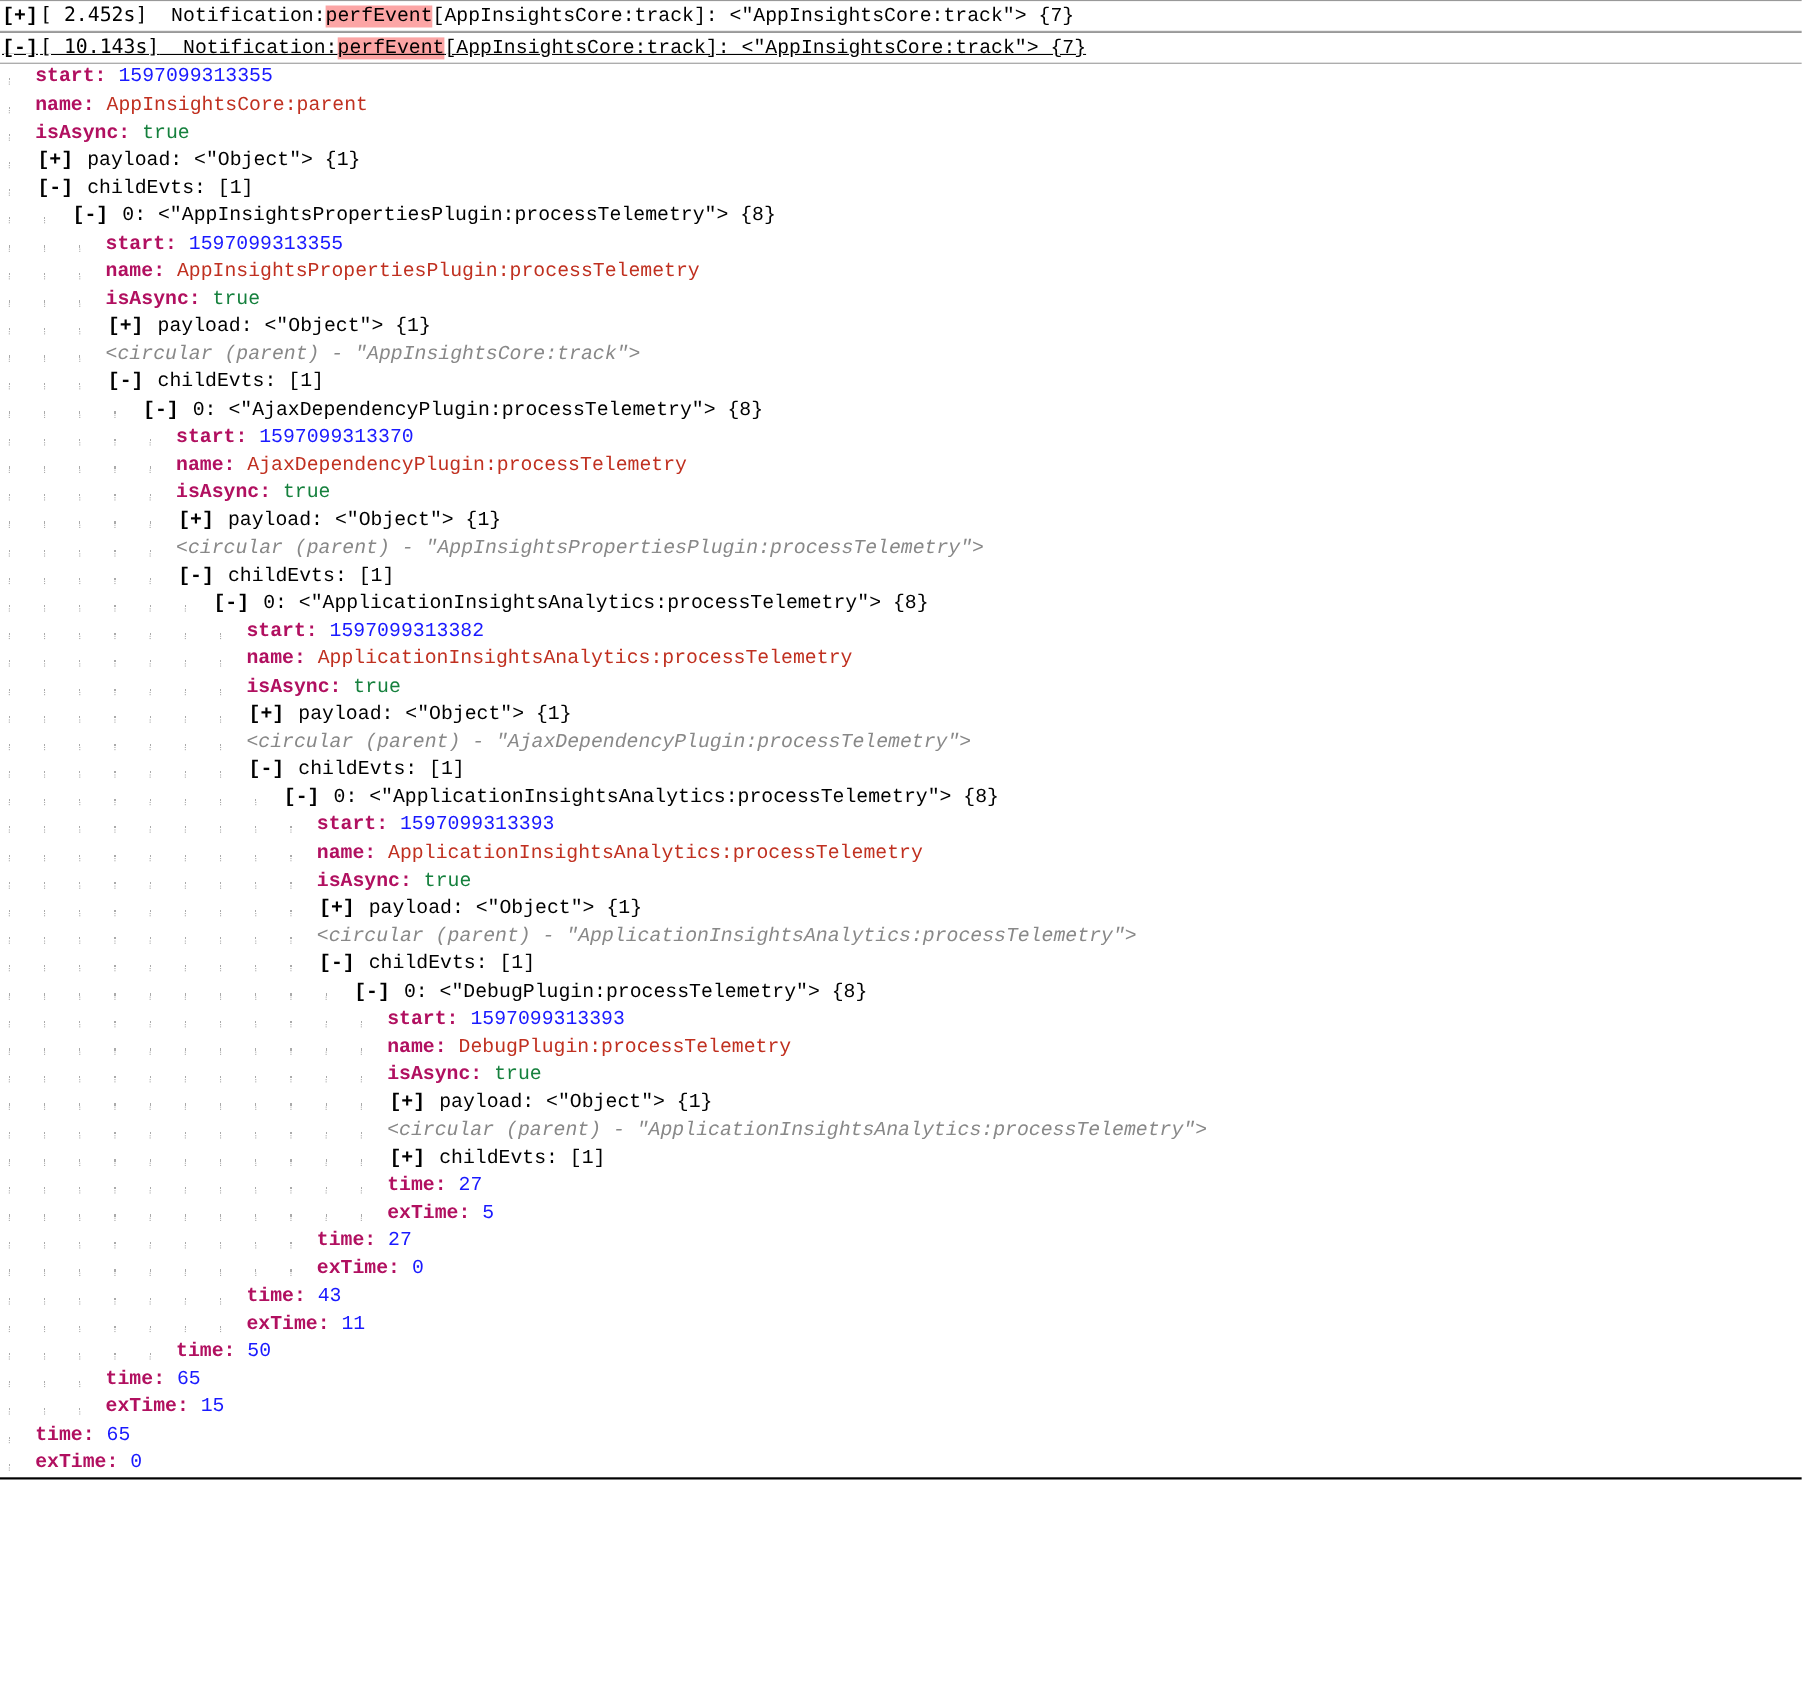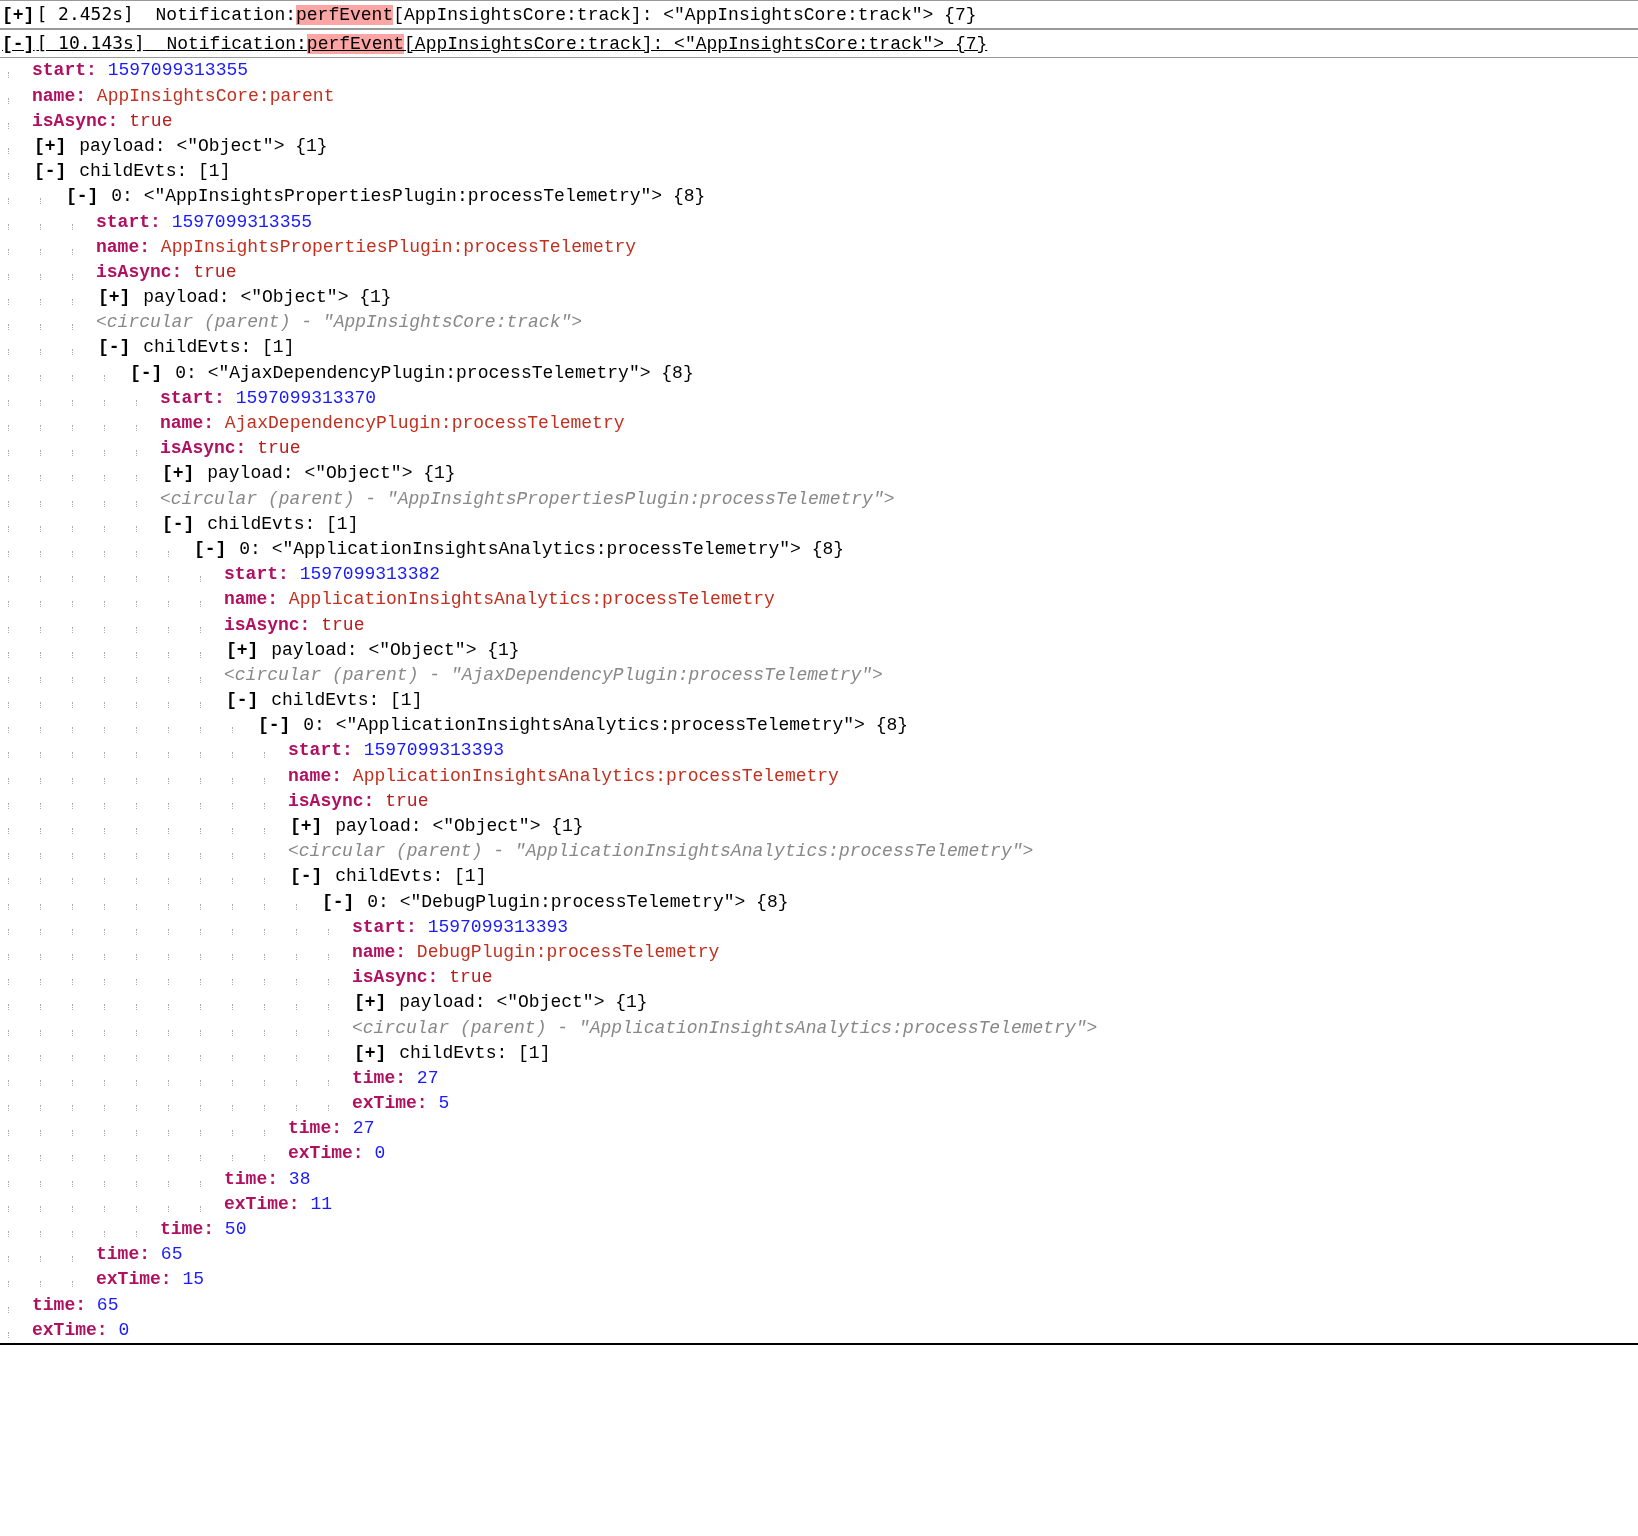--- a/index.html
+++ b/index.html
@@ -43,21 +43,21 @@
     border-left: 1px dotted #aaa;
   }
   .toggle {
     font-weight: bold;
     cursor: pointer;
     display: inline-block;
     padding: 0 2px;
   }
   .key { color: #b11060; font-weight: bold; margin-top: 32px; }
   .num { color: #1a1aff; }
-  .bool { color: #b91c1c; text-align: center; }
+  .bool { color: #15803d; text-align: center; }
   .str { color: #c03020; }
   .mut { color: #000; }
   .faint { color: #888; font-style: italic; }
   .hl { background: #fca5a5; }
   .time { font-family: Consolas, monospace; }
   .content { flex: 1; }
 </style>
 </head>
 <body>
 
@@ -599,21 +599,21 @@
 <div class="row">
       <span class="guides">
         <span class="g"></span>
         <span class="g"></span>
         <span class="g"></span>
         <span class="g"></span>
         <span class="g"></span>
         <span class="g"></span>
         <span class="g"></span>
       </span>
-      <span class="content"><span class="key">time:</span> <span class="num">38</span></span>
+      <span class="content"><span class="key">time:</span> <span class="num">43</span></span>
     </div>
 <div class="row">
       <span class="guides">
         <span class="g"></span>
         <span class="g"></span>
         <span class="g"></span>
         <span class="g"></span>
         <span class="g"></span>
         <span class="g"></span>
         <span class="g"></span>

